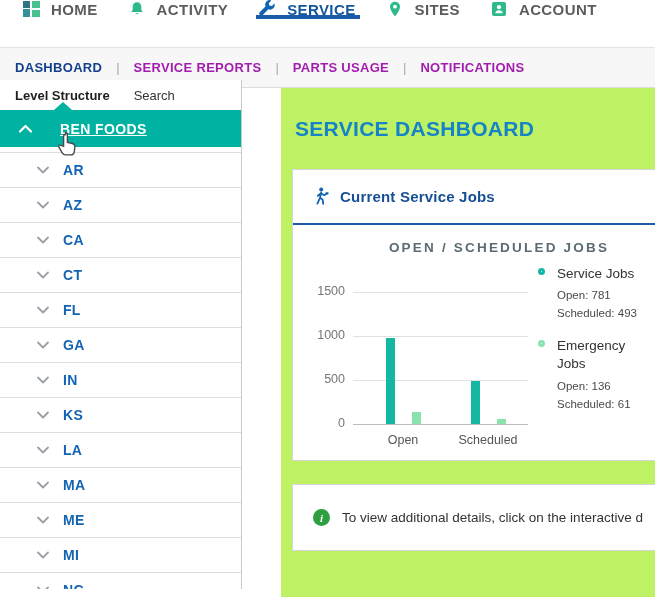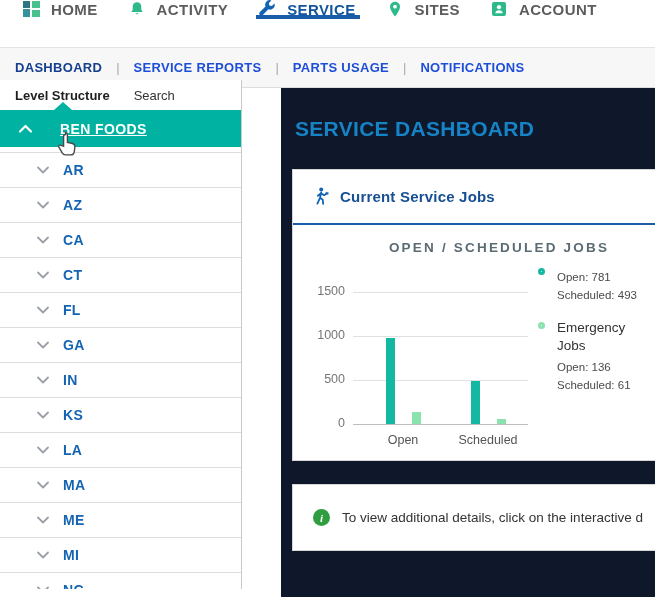--- a/index.html
+++ b/index.html
@@ -16,21 +16,21 @@
   .nav-item .nv-label { font-size:15px; font-weight:700; color:#5c5c5c; letter-spacing:.4px; }
   .nav-item.active .nv-label { color:#11559c; }
   .nav-item.active::after { content:""; position:absolute; left:-2px; right:-4px; bottom:-1px;
             height:4px; background:#1a5ca8; }
   .nv-icon { display:inline-flex; width:18px; height:18px; align-items:center; justify-content:center; }
 
   
   .subnav { position:absolute; top:48px; left:0; right:0; height:40px;
             background:#f7f7f7; border-bottom:1px solid #ddd;
             display:flex; align-items:center; padding-left:15px; }
-  .subnav .sn-item { font-size:13px; font-weight:700; color:#1d4ed8; letter-spacing:.3px; cursor:pointer; }
+  .subnav .sn-item { font-size:13px; font-weight:700; color:#a21caf; letter-spacing:.3px; cursor:pointer; }
   .subnav .sn-item.active { color:#143f8f; }
   .subnav .sn-sep { color:#a9a9a9; font-size:13px; margin:0 14px; font-weight:400; }
 
   
   .sidebar { position:absolute; top:80px; left:0; width:242px; height:509px;
              background:#fff; border-right:1px solid #c9c9c9; overflow:hidden; }
   .sb-tabs { position:relative; height:30px; display:flex; align-items:center;
              padding-left:15px; gap:24px; }
   .sb-tab { font-size:13px; color:#333; cursor:pointer; }
   .sb-tab.active { font-weight:700; color:#1f1f1f; }
@@ -43,21 +43,21 @@
              text-decoration:underline; letter-spacing:.4px; }
   .cursor-overlay { position:absolute; left:56px; top:20px; pointer-events:none; }
   .level-tree { list-style:none; margin-top:5px; border-top:1px solid #ddd; }
   .level-tree li { height:35px; display:flex; align-items:center; padding-left:36px;
              gap:12px; border-bottom:1px solid #ddd; cursor:pointer; background:#fff;text-align:center; }
   .tree-label { font-size:14px; font-weight:700; color:#1464b4; letter-spacing:.3px; }
   .tree-chev, .root-chev { display:inline-flex; width:15px; height:12px; align-items:center; }
 
   
   .main { position:absolute; top:88px; left:281px; right:0; bottom:0;
-          background:#0f172a; padding:29px 0 2px 11px; overflow:hidden; }
+          background:#bef264; padding:29px 0 2px 11px; overflow:hidden; }
   .page-title { font-size:21px; font-weight:700; color:#1583c5; letter-spacing:.3px; margin-left:3px; }
 
   .card { background:#fff; border:1px solid #d6d6d6; width:440px; }
   .chart-card { margin-top:28px; height:292px; position:relative; }
   .card-header { height:55px; display:flex; align-items:center; padding-left:18px; gap:11px;
           border-bottom:2px solid #1a5ca8; }
   .card-title { font-size:15px; font-weight:700; color:#174f94; letter-spacing:.2px; }
 
   .chart-body { position:relative; height:233px; }
   .chart-title { position:absolute; top:15px; left:0; width:412px; text-align:center;
@@ -305,20 +305,21 @@
           <div class="bar" style="left: 92.5px; top: 113.376px; height: 85.624px; width: 9px; background: rgb(20, 184, 162);"></div>
           <div class="bar" style="left: 177.5px; top: 155.616px; height: 43.384px; width: 9px; background: rgb(20, 184, 162);"></div>
           <div class="bar" style="left: 118.5px; top: 187.032px; height: 11.968px; width: 9px; background: rgb(138, 227, 174);"></div>
           <div class="bar" style="left: 203.5px; top: 193.632px; height: 5.368px; width: 9px; background: rgb(138, 227, 174);"></div>
           <div class="cat-label" style="left: 65px; top: 208px;">Open</div>
           <div class="cat-label" style="left: 150px; top: 208px;">Scheduled</div>
           <div class="legend">
             <div class="legend-item">
               <span class="legend-ring" style="border-color: rgb(20, 184, 162);"></span>
               <div>
+                <div class="legend-name">Service Jobs</div>
                 <div class="legend-detail">Open: 781</div>
                 <div class="legend-detail">Scheduled: 493</div>
               </div>
             </div>
             <div class="legend-item">
               <span class="legend-ring" style="border-color: rgb(138, 227, 174);"></span>
               <div>
                 <div class="legend-name">Emergency Jobs</div>
                 <div class="legend-detail">Open: 136</div>
                 <div class="legend-detail">Scheduled: 61</div>

